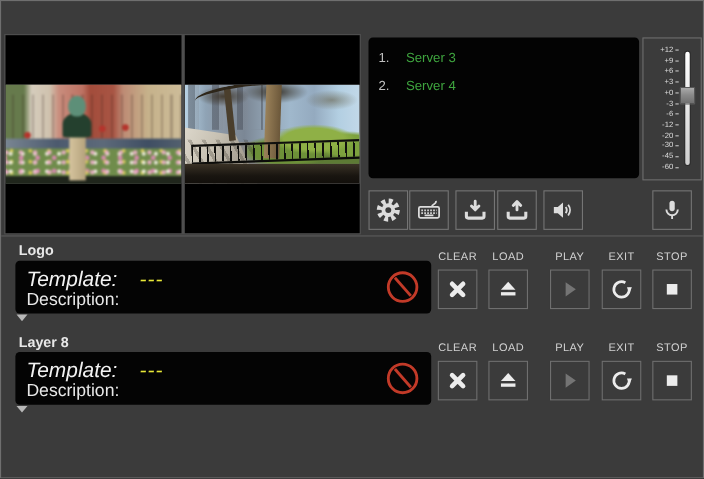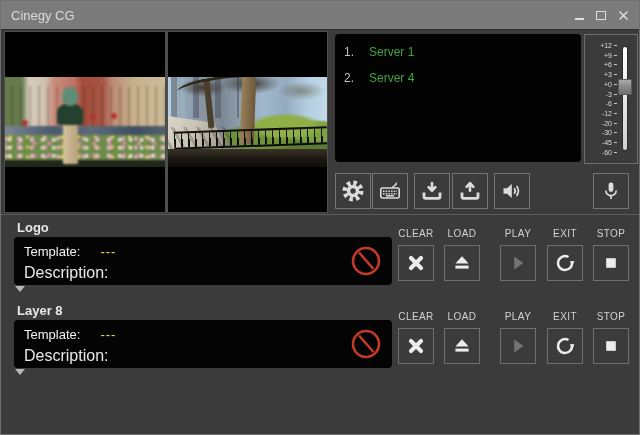--- a/index.html
+++ b/index.html
@@ -88,53 +88,37 @@
   .sq-btn{position:absolute;top:172px;width:36px;height:36px;box-sizing:border-box;border:1px solid #757575;
     background:#3b3b3b;display:flex;align-items:center;justify-content:center;padding:0;cursor:pointer;}
   .b-gear{left:334px;} .b-kbd{left:371px;} .b-dl{left:413px;} .b-ul{left:451px;} .b-spk{left:493px;} .b-mic{left:592px;}
   
   .divider{position:absolute;left:0;right:0;top:213px;height:1px;background:#5c5c5c;}
   
   .layer-section{position:absolute;left:0;right:0;height:84px;}
   .ls-logo{top:215px;} .ls-layer8{top:298px;}
   .layer-title{position:absolute;left:16px;top:4px;margin:0;font-size:13px;font-weight:bold;color:#e8e8e8;}
   .layer-panel{position:absolute;left:13px;top:21px;width:378px;height:48px;background:#040404;border-radius:4px;}
-  .tpl-row{position:absolute;left:10px;top:7px;font-size:13px;color:#f2f2f2;}
+  .tpl-row{position:absolute;left:10px;top:7px;font-size:19px;color:#f2f2f2;font-style:italic;}
   .tpl-val{color:#e8e838;margin-left:20px;letter-spacing:1px;}
   .desc-row{position:absolute;left:10px;top:27px;font-size:16px;color:#e8e8e8;}
   .prohibit{position:absolute;right:10px;top:50%;transform:translateY(-50%);}
   .btn-col{position:absolute;width:36px;text-align:center;}
   .bc-clear{left:397px;} .bc-load{left:443px;} .bc-play{left:499px;} .bc-exit{left:546px;} .bc-stop{left:592px;}
   .btn-label{position:absolute;left:50%;transform:translateX(-50%);top:12px;font-size:10px;color:#d2d2d2;letter-spacing:.4px;white-space:nowrap;}
   .ctl-btn{position:absolute;left:0;top:29px;width:36px;height:36px;box-sizing:border-box;border:1px solid #6f6f6f;
     background:#3b3b3b;display:flex;align-items:center;justify-content:center;padding:0;cursor:pointer;}
   .expander{position:absolute;left:14px;top:70px;width:16px;height:10px;cursor:pointer;}
   .tri{display:block;width:0;height:0;border-left:5px solid transparent;border-right:5px solid transparent;border-top:6px solid #b8b8b8;}
 </style>
 </head>
 <body>
 
 <div class="window">
 
-  <div class="titlebar">
-    <span class="title">Cinegy CG</span>
-    <div class="win-controls">
-      <span class="wc">
-          <i class="min-glyph"></i>
-        </span>
-      <span class="wc">
-          <i class="max-glyph"></i>
-        </span>
-      <span class="wc">
-        <svg width="11" height="11" viewBox="0 0 11 11">
-            <path d="M1.5 1.5 L9.5 9.5 M9.5 1.5 L1.5 9.5" stroke="#dedede" stroke-width="1.5"></path>
-          </svg>
-      </span>
-    </div>
-  </div>
 
   <div class="video-area">
     <div class="video-pane">
       <div class="photo">
         <div class="blurwrap">
           <div class="p1-buildings"></div>
           <div class="p1-windows"></div>
           <div class="p1-street"></div>
           <div class="p1-flowers"></div>
           <div class="p1-bottom"></div>
@@ -160,21 +144,21 @@
         <div class="p2-trunk"></div>
         <div class="p2-fence"></div>
         <div class="p2-ground"></div>
       </div>
     </div>
   </div>
 
   <div class="server-panel">
     <div class="server-item">
       <span class="server-index">1.</span>
-      <span class="server-name">Server 1</span>
+      <span class="server-name">Server 3</span>
     </div>
     <div class="server-item">
       <span class="server-index">2.</span>
       <span class="server-name">Server 4</span>
     </div>
   </div>
 
   <div class="volume-panel">
     <div class="vol-scale">
       <div class="vol-row">

